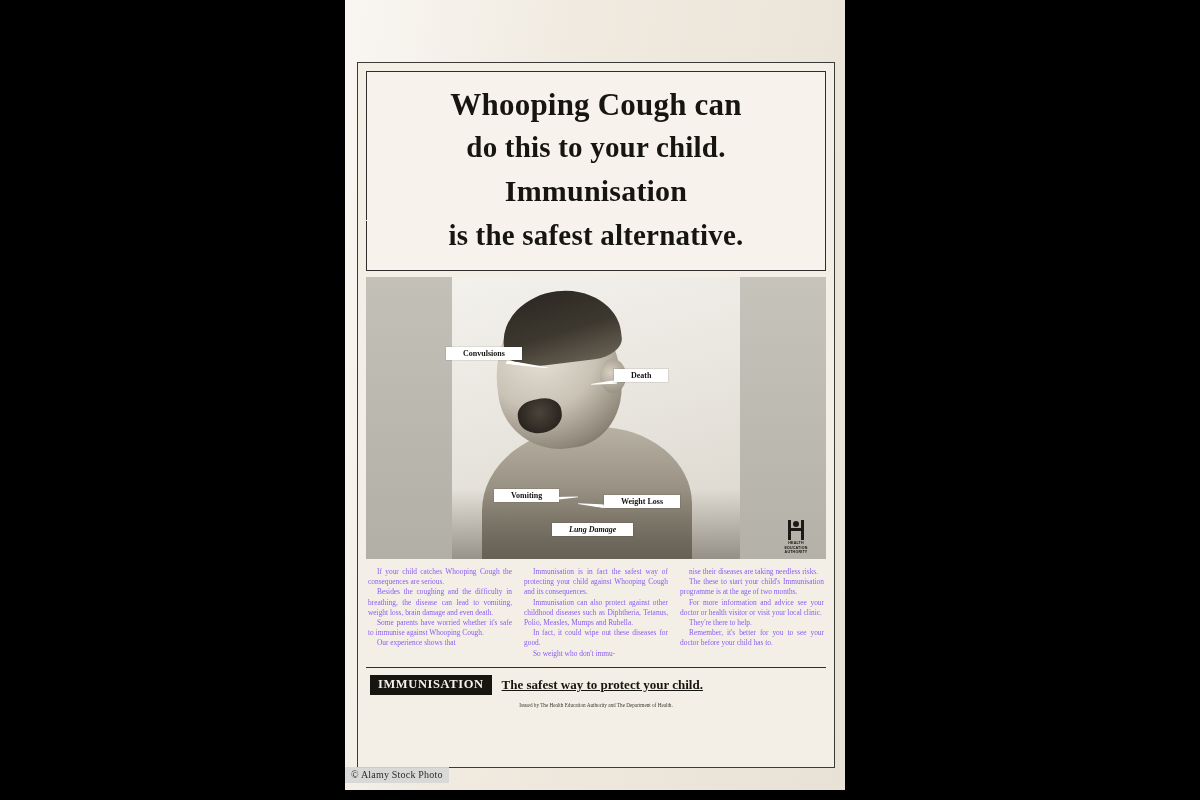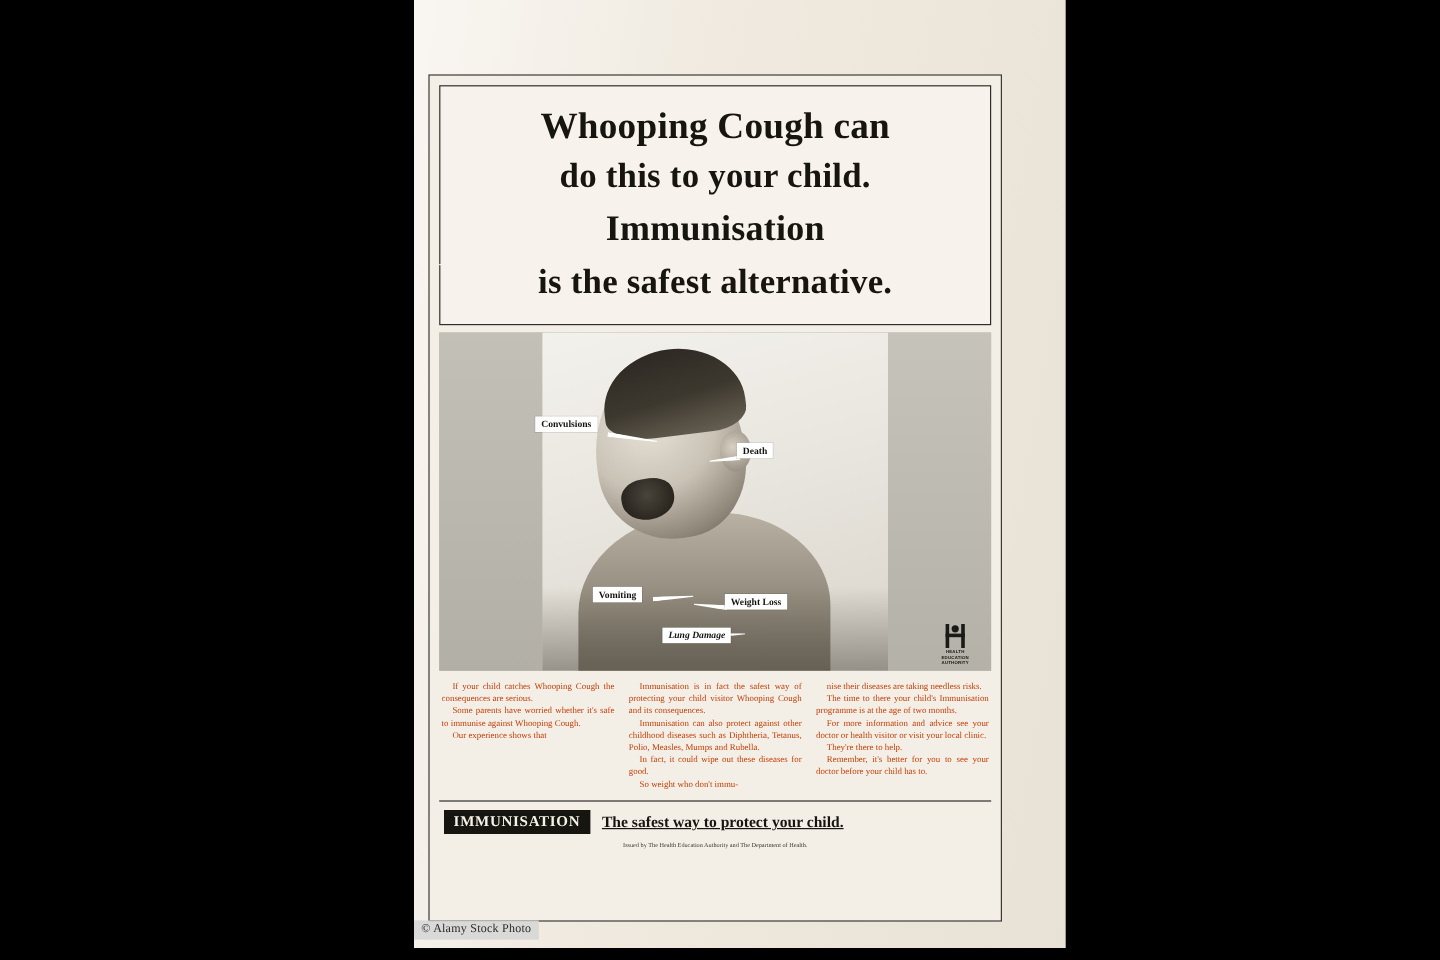--- a/index.html
+++ b/index.html
@@ -19,21 +19,21 @@
     width: 1200px;
     height: 800px;
     background: #000000;
   }
 
   
   .page {
     position: absolute;
     left: 345px;
     top: 0px;
-    width: 543px;
+    width: 500px;
     height: 790px;
     background: #f2ece2;
     box-shadow: 0 0 0 0 #000;
   }
   .page-texture {
     position: absolute;
     inset: 0;
     background:
       linear-gradient(100deg, rgba(255,255,255,0.55) 0%, rgba(232,226,214,0.25) 40%, rgba(214,206,192,0.35) 100%);
     pointer-events: none;
@@ -159,21 +159,21 @@
 
   
   .callout {
     position: absolute;
     background: #ffffff;
     color: #14130f;
     font-family: "Liberation Serif", serif;
     font-weight: bold;
     font-size: 8px;
     line-height: 11px;
-    padding: 1px 5px;
+    padding: 1px 17px;
     white-space: nowrap;
     box-shadow: 0 0 0 0.5px rgba(0,0,0,0.15);
   }
   .callout::after {
     content: "";
     position: absolute;
     width: 0; height: 0;
   }
   .c-convulsions { left: 80px; top: 70px; }
   .c-death       { left: 248px; top: 92px; }
@@ -228,21 +228,21 @@
     letter-spacing: 0.2px;
     font-family: "Liberation Sans", sans-serif;
     font-weight: bold;
   }
 
   
   .copy {
     margin: 8px 10px 0 10px;
     display: flex;
     gap: 12px;
-    color: #c2410c;
+    color: #8b5cf6;
   }
   .col {
     flex: 1;
     font-family: "Liberation Serif", serif;
     font-size: 7.4px;
     line-height: 10.2px;
     text-align: justify;
   }
   .col p { margin: 0 0 0 0; text-indent: 9px; }
   .col p.first { text-indent: 9px; }
@@ -347,32 +347,33 @@
           </div>
           <div class="hea-text">HEALTH</div>
           <div class="hea-text">EDUCATION</div>
           <div class="hea-text">AUTHORITY</div>
         </div>
       </div>
 
       <div class="copy">
         <div class="col">
           <p class="first">If your child catches Whooping Cough the consequences are serious.</p>
+          <p>Besides the coughing and the difficulty in breathing, the disease can lead to vomiting, weight loss, brain damage and even death.</p>
           <p>Some parents have worried whether it's safe to immunise against Whooping Cough.</p>
           <p>Our experience shows that</p>
         </div>
         <div class="col">
-          <p class="first">Immunisation is in fact the safest way of protecting your child visitor Whooping Cough and its consequences.</p>
+          <p class="first">Immunisation is in fact the safest way of protecting your child against Whooping Cough and its consequences.</p>
           <p>Immunisation can also protect against other childhood diseases such as Diphtheria, Tetanus, Polio, Measles, Mumps and Rubella.</p>
           <p>In fact, it could wipe out these diseases for good.</p>
           <p>So weight who don't immu-</p>
         </div>
         <div class="col">
           <p class="first">nise their diseases are taking needless risks.</p>
-          <p>The time to there your child's Immunisation programme is at the age of two months.</p>
+          <p>The these to start your child's Immunisation programme is at the age of two months.</p>
           <p>For more information and advice see your doctor or health visitor or visit your local clinic.</p>
           <p>They're there to help.</p>
           <p>Remember, it's better for you to see your doctor before your child has to.</p>
         </div>
       </div>
 
       <div class="footer-rule"></div>
       <div class="footer">
         <span class="imm-badge">IMMUNISATION</span>
         <span class="footer-tag">The safest way to protect your child.</span>

